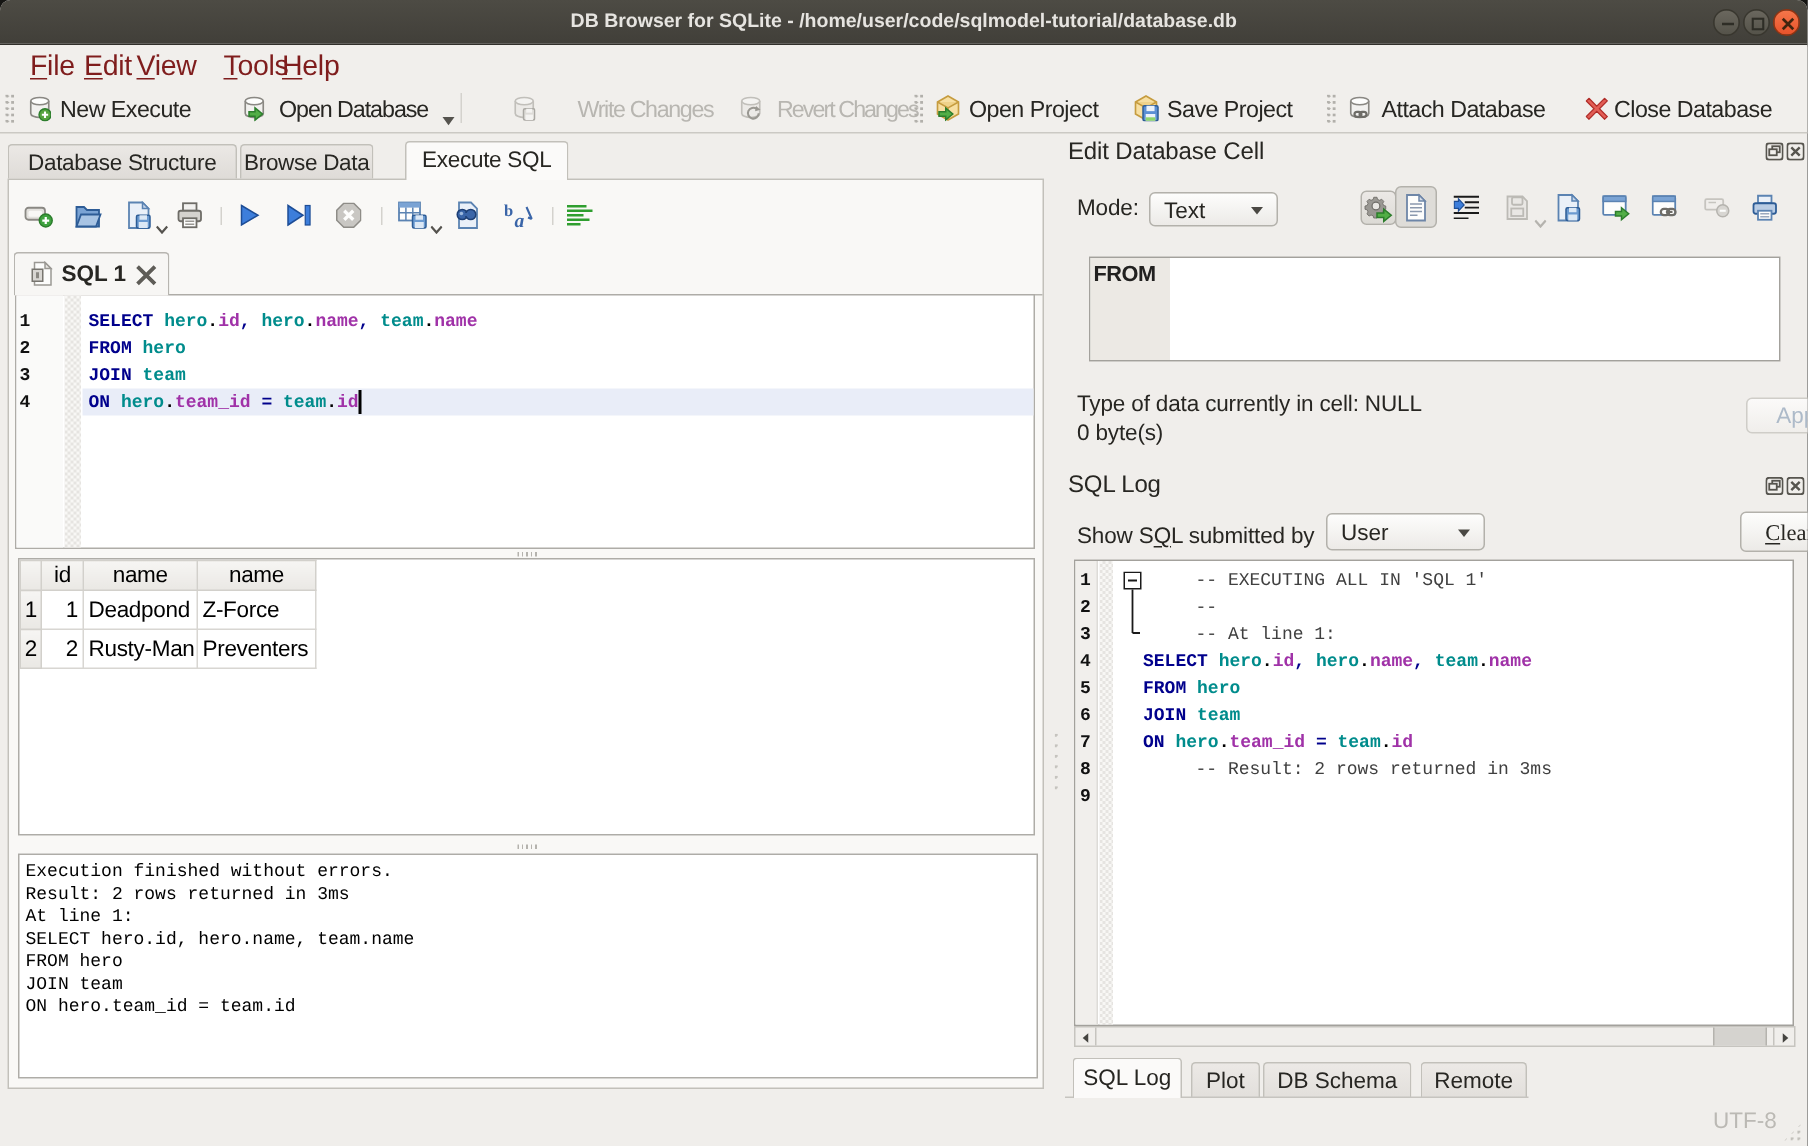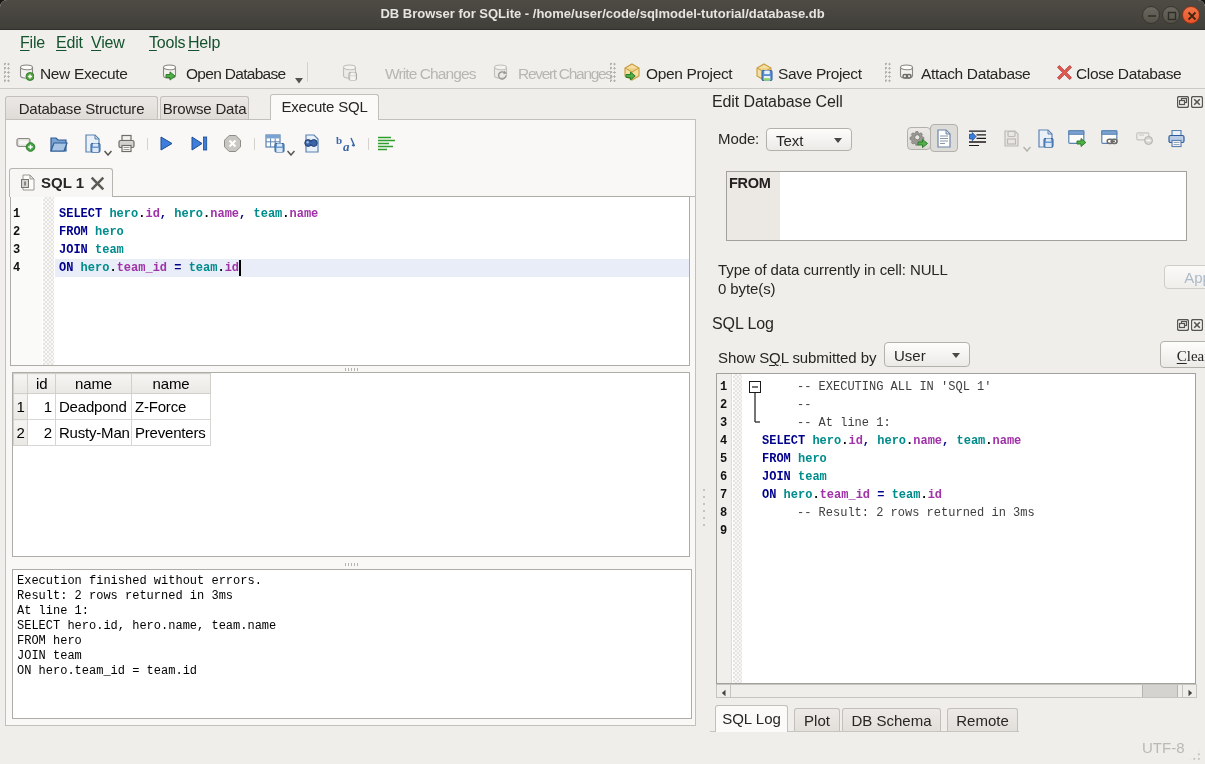--- a/index.html
+++ b/index.html
@@ -12,21 +12,21 @@
 #titlebar { position:absolute; left:0; top:0; width:1205px; height:30px;
   background:linear-gradient(#4d4b44, #413f39); border-bottom:1px solid #312f2a; }
 #title { position:absolute; left:0; right:0; top:6px; text-align:center;
   color:#e6e4e0; font-size:13px; font-weight:bold; }
 .winbtn { position:absolute; top:6px; width:18px; height:18px; border-radius:50%;
   border:1px solid #39372f; background:linear-gradient(#6a675e,#55534a); }
 .winbtn svg { position:absolute; left:0; top:0; }
 #btn-close { background:linear-gradient(#f4764a,#e9532b); border-color:#8f3413; }
 
 #menubar { position:absolute; left:0; top:31px; width:1205px; height:25px; background:#f1efec; }
-.menuitem { position:absolute; top:3px; font-size:16px; color:#14532d; letter-spacing:-0.2px; }
+.menuitem { position:absolute; top:3px; font-size:19px; color:#7f1d1d; letter-spacing:-0.2px; }
 .menuitem u { text-decoration:underline; text-underline-offset:2px; }
 
 #toolbar { position:absolute; left:0; top:56px; width:1205px; height:33px; background:#f1efec;
   border-bottom:1px solid #cbc9c4; }
 .tbitem { position:absolute; top:0; height:32px; display:flex; align-items:center;
   font-size:15.5px; color:#272622; letter-spacing:-0.35px; }
 .tbitem.dis { color:#b8b6b1; }
 .tbitem span { position:relative; top:1.5px; }
 .grip { position:absolute; top:62px; width:7px; height:20px;
   background-image:radial-gradient(circle 1.1px at 1.8px 2px, #b2b0ab 98%, transparent), radial-gradient(circle 1.1px at 5.5px 2px, #b2b0ab 98%, transparent);
@@ -411,21 +411,21 @@
   <div class="abs" style="left:1177px; top:317px;"><svg width="12" height="12" viewBox="0 0 12 12">
     <rect x="0.5" y="0.5" width="11" height="11" rx="2" fill="none" stroke="#57554f" stroke-width="1.3"></rect>
     <rect x="4.5" y="2.5" width="5" height="4" fill="none" stroke="#57554f" stroke-width="1.2"></rect>
     <rect x="2.5" y="4.5" width="5" height="4" fill="#f1efec" stroke="#57554f" stroke-width="1.2"></rect>
       </svg></div>
   <div class="abs" style="left:1191px; top:317px;"><svg width="12" height="12" viewBox="0 0 12 12">
     <rect x="0.5" y="0.5" width="11" height="11" rx="2" fill="none" stroke="#57554f" stroke-width="1.3"></rect>
     <path d="M3.2 3.2 L8.8 8.8 M8.8 3.2 L3.2 8.8" stroke="#57554f" stroke-width="1.6"></path>
       </svg></div>
   <div class="dock-title" style="left:718px; top:349px;">Show S<u style="text-underline-offset:2px;">Q</u>L submitted by</div>
-  <div class="combo" style="left:884px; top:342px; width:86px; height:25px;">
+  <div class="combo" style="left:884px; top:342px; width:106px; height:25px;">
     <span style="position:absolute; left:9px; top:4px;">User</span>
       <span class="arr" style="top:10px;"></span>
     </div>
   <div class="btn" style="left:1113px; top:341px; width:66px; height:27px;">
     <span style="position:relative; top:5px;font-family:Liberation Serif, serif;"><u style="text-underline-offset:2px;">C</u>lear</span></div>
 
   <div class="abs" id="logarea" style="left:716px; top:373px; width:480px; height:311px; background:#fff; border:1px solid #a3a19c;">
     <div class="abs" style="left:0; top:0; width:15px; height:309px; background:#f1efec; border-right:1px solid #dddbd7;"></div>
     <div class="abs" style="left:16px; top:0; width:9px; height:309px;
       background:repeating-conic-gradient(#e6e4e1 0% 25%, #f8f7f5 0% 50%) 0 0/4px 4px;"></div>

